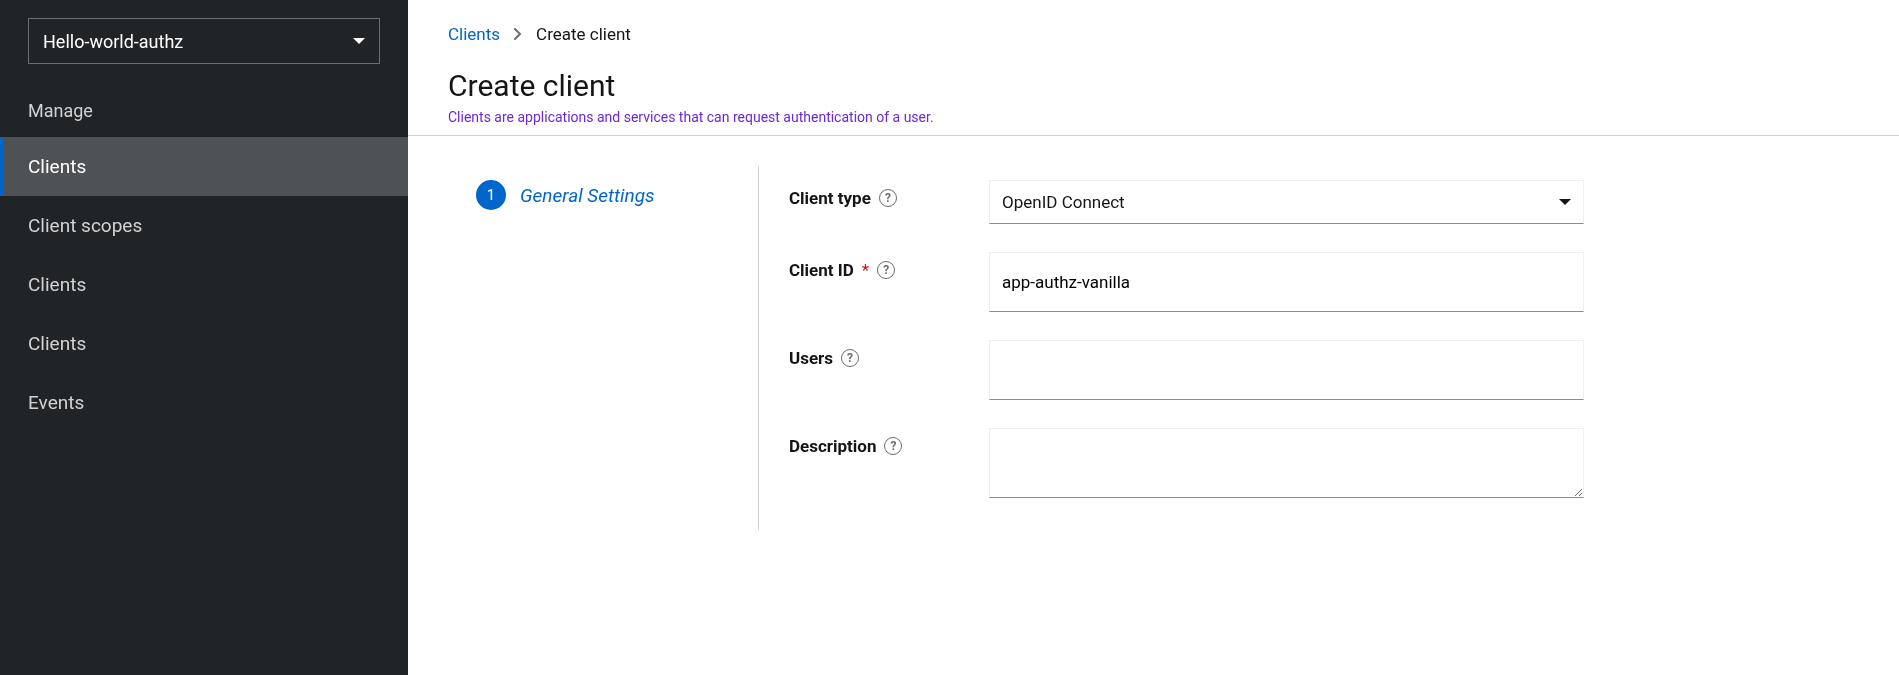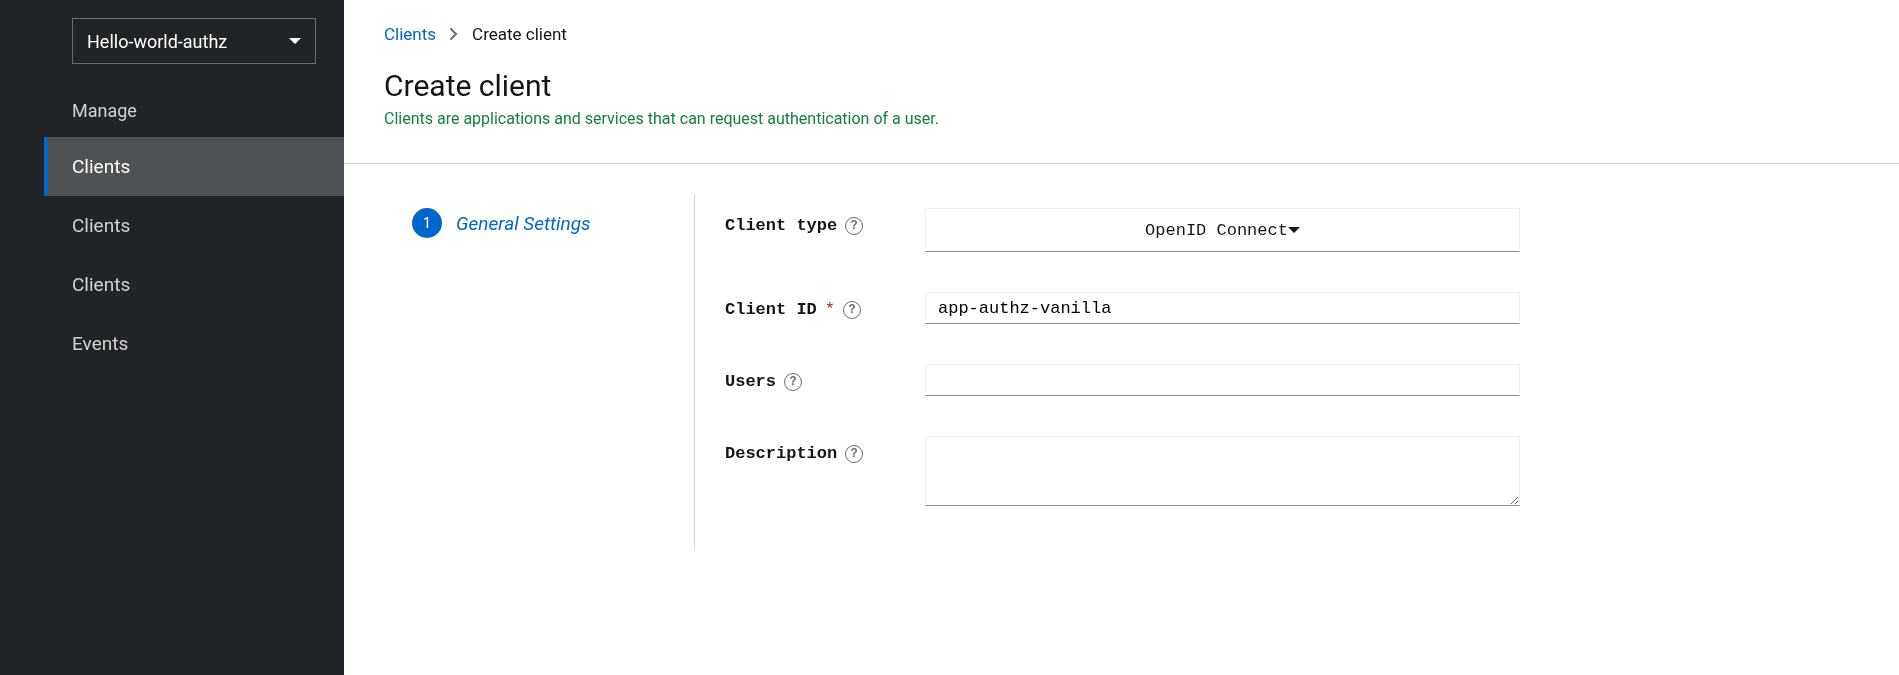--- a/index.html
+++ b/index.html
@@ -6,26 +6,25 @@
     body {
       font-family: -apple-system, BlinkMacSystemFont, "Segoe UI", Roboto, "Helvetica Neue", Arial, sans-serif;
       background: #fff;
       color: #151515;
       font-size: 16px;
     }
     .app { display: flex; width: 1899px; height: 675px; }
 
     
     .sidebar {
-      width: 344px;
+      width: 408px;
       background: #212427;
       color: #fff;
       flex-shrink: 0;
       padding-top: 18px;
-      padding-left: 44px;
     }
     .realm-selector-wrap { padding: 0 28px 20px 28px; }
     .realm-selector {
       width: 100%;
       height: 46px;
       border: 1px solid #6a6e73;
       background: transparent;
       color: #fff;
       display: flex; align-items: center; justify-content: space-between;
       padding: 0 14px;
@@ -62,39 +61,39 @@
     .main { flex: 1; padding: 24px 40px 0 40px; overflow: hidden; }
     .breadcrumb {
       display: flex; align-items: center; gap: 14px;
       font-size: 17px; margin-bottom: 24px;
     }
     .breadcrumb a { color: #06c; text-decoration: none; }
     .breadcrumb-sep { color: #6a6e73; }
     .breadcrumb-current { color: #151515; }
 
     .page-title { font-size: 30px; font-weight: 400; margin-bottom: 6px; }
-    .page-subtitle { font-size: 16px; color: #15803d; margin-bottom: 35px; }
+    .page-subtitle { font-size: 14px; color: #6d28d9; margin-bottom: 10px; }
 
     .separator { border: none; border-top: 1px solid #d2d2d2; margin: 0 -40px 30px -40px; }
 
     .form-area { display: flex; }
     .wizard-col { width: 310px; padding-top: 14px; padding-left: 28px; }
     .vline { width: 1px; background: #d2d2d2; }
     .form-col { flex: 1; padding: 14px 0 0 30px; }
 
     .wizard-step { display: flex; align-items: center; gap: 14px; }
     .step-circle {
       width: 30px; height: 30px; border-radius: 50%;
       background: #06c; color: #fff;
       display: inline-flex; align-items: center; justify-content: center;
       font-size: 15px;
     }
     .step-label { color: #06c; font-size: 19px; font-style: italic; }
 
-    .form-row { display: flex; align-items: flex-start; margin-bottom: 40px; font-family: Liberation Mono, monospace; }
+    .form-row { display: flex; align-items: flex-start; margin-bottom: 28px; }
     .form-label {
       width: 200px; flex-shrink: 0;
       display: flex; align-items: center; gap: 8px;
       font-weight: 700; font-size: 17px;
       padding-top: 8px;
     }
     .form-label .req { color: #c9190b; font-weight: 400; }
     .help-icon {
       width: 18px; height: 18px; border-radius: 50%;
       border: 1.5px solid #6a6e73; color: #6a6e73;
@@ -102,60 +101,61 @@
       font-size: 12px; font-weight: 700;
       cursor: help;
     }
     .form-control-wrap { flex: 1; max-width: 595px; }
 
     .select-box {
       width: 100%; height: 44px;
       border: 1px solid #f0f0f0;
       border-bottom: 1px solid #8a8d90;
       background: #fff;
-      display: flex; align-items: center; justify-content: center;
-      padding: 0 19px;
+      display: flex; align-items: center; justify-content: space-between;
+      padding: 0 12px;
       font-size: 17px;
       cursor: pointer;
     }
     .select-caret {
       width: 0; height: 0;
       border-left: 6px solid transparent;
       border-right: 6px solid transparent;
       border-top: 6px solid #151515;
     }
 
     input.text-input, textarea.text-input {
       width: 100%;
       border: 1px solid #f0f0f0;
       border-bottom: 1px solid #8a8d90;
       background: #fff;
       font-size: 17px;
       padding: 10px 12px;
       font-family: inherit;
     }
-    input.text-input { height: 32px; }
+    input.text-input { height: 60px; }
     textarea.text-input { height: 70px; resize: both; }
   </style>
 </head>
 <body>
 
 <div class="app">
 
   <aside class="sidebar">
     <div class="realm-selector-wrap">
       <div class="realm-selector">
         <span>Hello-world-authz</span>
         <span class="caret-down"></span>
       </div>
     </div>
 
     <div class="nav-section-title">Manage</div>
 
     <a class="nav-item active">Clients</a>
+    <a class="nav-item">Client scopes</a>
     <a class="nav-item">Clients</a>
     <a class="nav-item">Clients</a>
     <a class="nav-item">Events</a>
   </aside>
 
   <main class="main">
     <nav class="breadcrumb">
       <a href="#">Clients</a>
       <span class="breadcrumb-sep">
         <svg width="8" height="12" viewBox="0 0 8 12">

